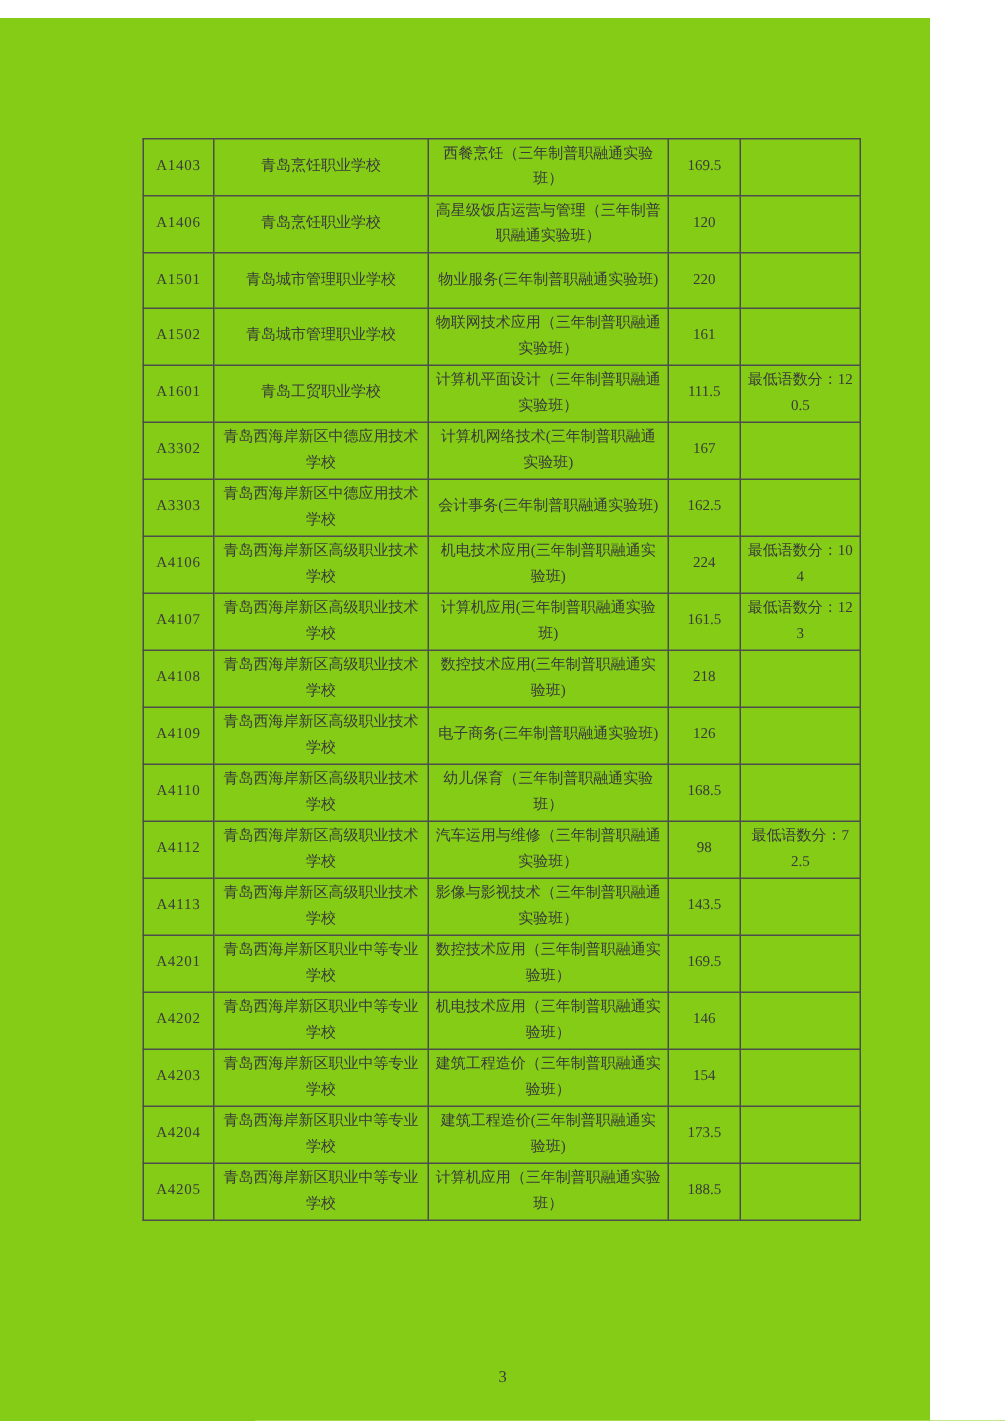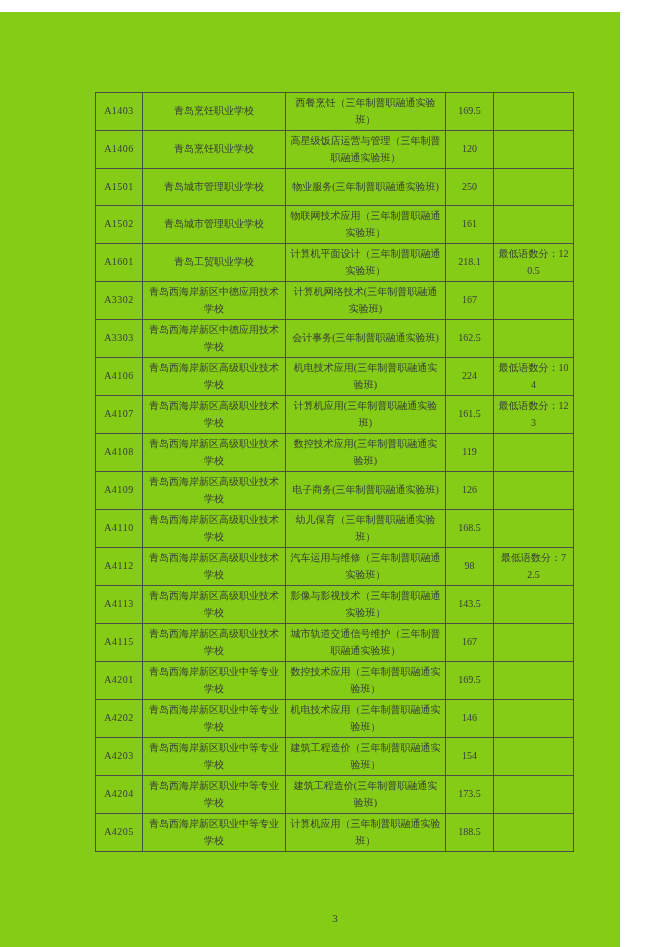--- a/index.html
+++ b/index.html
@@ -83,35 +83,35 @@
           <td class="col-code">A1406</td>
           <td class="col-school">青岛烹饪职业学校</td>
           <td class="col-program">高星级饭店运营与管理（三年制普职融通实验班）</td>
           <td class="col-score">120</td>
           <td class="col-note"></td>
         </tr>
         <tr>
           <td class="col-code">A1501</td>
           <td class="col-school">青岛城市管理职业学校</td>
           <td class="col-program">物业服务(三年制普职融通实验班)</td>
-          <td class="col-score">250</td>
+          <td class="col-score">220</td>
           <td class="col-note"></td>
         </tr>
         <tr>
           <td class="col-code">A1502</td>
           <td class="col-school">青岛城市管理职业学校</td>
           <td class="col-program">物联网技术应用（三年制普职融通实验班）</td>
           <td class="col-score">161</td>
           <td class="col-note"></td>
         </tr>
         <tr>
           <td class="col-code">A1601</td>
           <td class="col-school">青岛工贸职业学校</td>
           <td class="col-program">计算机平面设计（三年制普职融通实验班）</td>
-          <td class="col-score">218.1</td>
+          <td class="col-score">111.5</td>
           <td class="col-note">最低语数分：120.5</td>
         </tr>
         <tr>
           <td class="col-code">A3302</td>
           <td class="col-school">青岛西海岸新区中德应用技术学校</td>
           <td class="col-program">计算机网络技术(三年制普职融通实验班)</td>
           <td class="col-score">167</td>
           <td class="col-note"></td>
         </tr>
         <tr>
@@ -132,21 +132,21 @@
           <td class="col-code">A4107</td>
           <td class="col-school">青岛西海岸新区高级职业技术学校</td>
           <td class="col-program">计算机应用(三年制普职融通实验班)</td>
           <td class="col-score">161.5</td>
           <td class="col-note">最低语数分：123</td>
         </tr>
         <tr>
           <td class="col-code">A4108</td>
           <td class="col-school">青岛西海岸新区高级职业技术学校</td>
           <td class="col-program">数控技术应用(三年制普职融通实验班)</td>
-          <td class="col-score">119</td>
+          <td class="col-score">218</td>
           <td class="col-note"></td>
         </tr>
         <tr>
           <td class="col-code">A4109</td>
           <td class="col-school">青岛西海岸新区高级职业技术学校</td>
           <td class="col-program">电子商务(三年制普职融通实验班)</td>
           <td class="col-score">126</td>
           <td class="col-note"></td>
         </tr>
         <tr>
@@ -164,27 +164,20 @@
           <td class="col-note">最低语数分：72.5</td>
         </tr>
         <tr>
           <td class="col-code">A4113</td>
           <td class="col-school">青岛西海岸新区高级职业技术学校</td>
           <td class="col-program">影像与影视技术（三年制普职融通实验班）</td>
           <td class="col-score">143.5</td>
           <td class="col-note"></td>
         </tr>
         <tr>
-          <td class="col-code">A4115</td>
-          <td class="col-school">青岛西海岸新区高级职业技术学校</td>
-          <td class="col-program">城市轨道交通信号维护（三年制普职融通实验班）</td>
-          <td class="col-score">167</td>
-          <td class="col-note"></td>
-        </tr>
-        <tr>
           <td class="col-code">A4201</td>
           <td class="col-school">青岛西海岸新区职业中等专业学校</td>
           <td class="col-program">数控技术应用（三年制普职融通实验班）</td>
           <td class="col-score">169.5</td>
           <td class="col-note"></td>
         </tr>
         <tr>
           <td class="col-code">A4202</td>
           <td class="col-school">青岛西海岸新区职业中等专业学校</td>
           <td class="col-program">机电技术应用（三年制普职融通实验班）</td>

